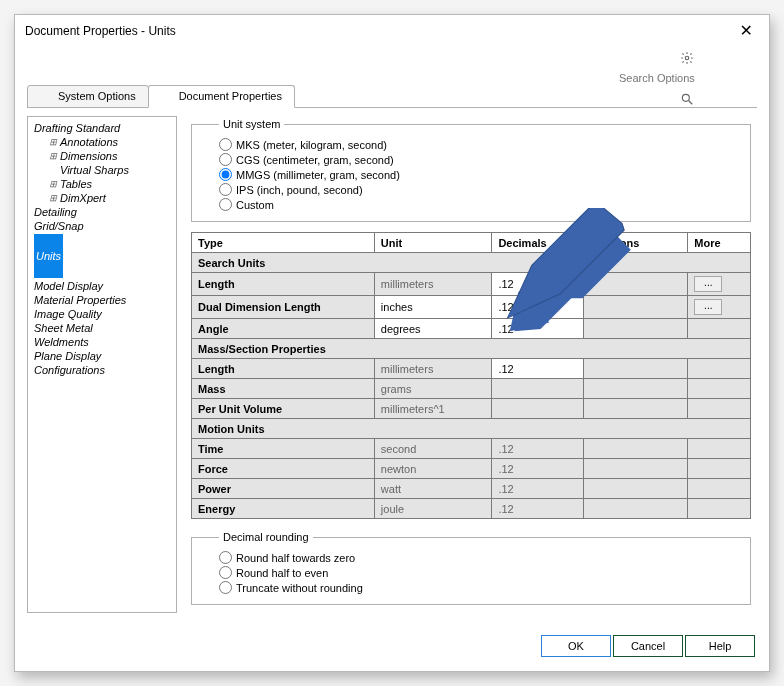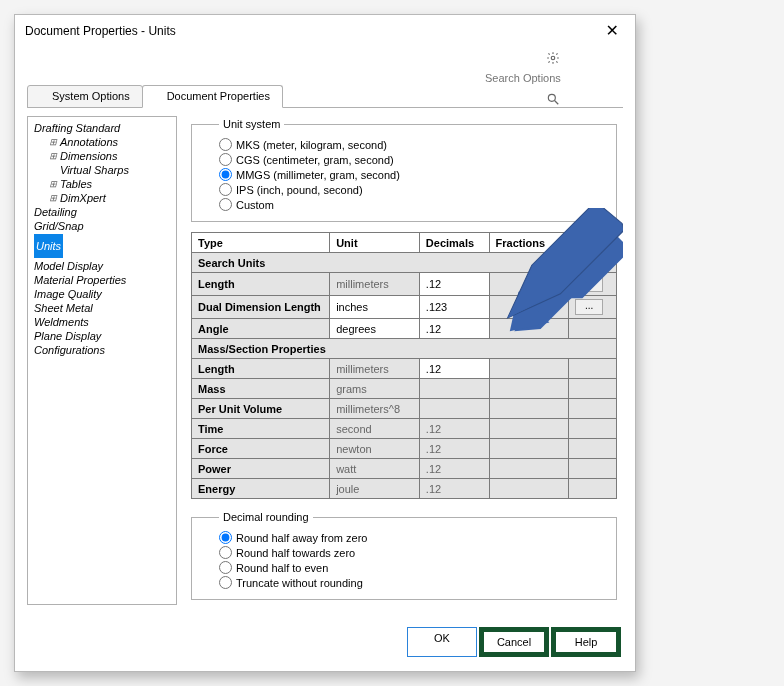--- a/index.html
+++ b/index.html
@@ -1,55 +1,55 @@
 <!DOCTYPE html>
 <html><head>
 <meta charset="utf-8">
 <style>
   * { box-sizing: border-box; font-family: "Segoe UI", Tahoma, sans-serif; font-size: 11px; }
   body { margin: 0; background: #f4f4f4; padding: 14px; }
-  .window { width: 622px; height: 658px; background: #fff; border: 1px solid #b8b8b8; box-shadow: 3px 6px 12px rgba(0,0,0,0.25); position: relative; display: flex; flex-direction: column; }
+  .window { width: 756px; height: 658px; background: #fff; border: 1px solid #b8b8b8; box-shadow: 3px 6px 12px rgba(0,0,0,0.25); position: relative; display: flex; flex-direction: column; }
   .titlebar { display: flex; align-items: center; padding: 6px 10px 4px 10px; }
   .titlebar .title { font-size: 12px; }
   .titlebar .close { margin-left: auto; font-size: 16px; line-height: 1; cursor: pointer; padding: 2px 6px; }
   .toprow { display: flex; align-items: flex-end; padding: 6px 12px 0 12px; position: relative; }
   .tabs { display: flex; gap: 0; position: relative; z-index: 2; }
-  .tab { padding: 4px 12px 5px 24px; border: 1px solid #b0b0b0; background: #f4f4f4; color: #000; cursor: pointer; border-top-left-radius: 3px; border-top-right-radius: 3px; margin-right: -1px; position: relative; }
+  .tab { padding: 4px 12px 5px 30px; border: 1px solid #b0b0b0; background: #f4f4f4; color: #000; cursor: pointer; border-top-left-radius: 3px; border-top-right-radius: 3px; margin-right: -1px; position: relative; }
   .tab.active { background: #fff; border-bottom: 1px solid #fff; z-index: 3; }
   .search-wrap { margin-left: auto; display: flex; align-items: center; gap: 6px; padding-bottom: 2px; flex-direction: column; }
   .gear { width: 14px; height: 14px; display: inline-block; }
   .gear svg { width: 14px; height: 14px; stroke: #666; fill: none; }
   .mag { width: 14px; height: 14px; display: inline-block; }
   .mag svg { width: 14px; height: 14px; stroke: #666; fill: none; }
   .search-input { border: none; border-bottom: 1px solid transparent; outline: none; width: 140px; color: #888; font-size: 11px; background: transparent; }
   .tabline { height: 1px; background: #b0b0b0; margin: -1px 12px 0 12px; position: relative; z-index: 1; }
   .body { flex: 1; display: flex; padding: 8px 12px 12px 12px; gap: 8px; overflow: hidden; }
   .tree { width: 150px; border: 1px solid #b0b0b0; background: #fff; padding: 4px 2px; overflow-y: auto; }
   .tree-item { padding: 1px 2px 1px 4px; white-space: nowrap; cursor: default; display: flex; align-items: center; gap: 2px; font-style: italic; }
   .tree-item.child { padding-left: 18px; }
   .tree-item.child2 { padding-left: 18px; }
-  .tree-item.selected span.t { background: #0a84e8; color: #fff; padding: 6px 2px; }
+  .tree-item.selected span.t { background: #0a84e8; color: #fff; padding: 16px 2px; }
   .tree-exp { font-size: 9px; width: 10px; display: inline-block; text-align: center; color: #666; }
   .mainpane { flex: 1; padding: 2px 6px 6px 6px; overflow-y: auto; position: relative; }
   fieldset { border: 1px solid #b0b0b0; margin: 0 0 10px 0; padding: 6px 10px 8px 27px; }
   legend { padding: 0 4px; color: #000; }
   .radio-row, .check-row { display: flex; align-items: center; gap: 4px; margin: 2px 0; cursor: pointer; }
   .radio-row input, .check-row input { margin: 0; }
   table.units { border-collapse: collapse; width: 100%; }
   table.units th, table.units td { border: 1px solid #7a7a7a; padding: 3px 6px; text-align: left; height: 20px; }
   table.units th { background: #fff; font-weight: bold; }
   td.section { background: #e4e4e4; font-weight: bold; }
   td.label { background: #e4e4e4; font-weight: bold; margin-top: 41px; }
   td.disabled { background: #e4e4e4; color: #666; }
   td.input { background: #fff; }
   td.empty { background: #e4e4e4; }
   td.more-btn { background: #e4e4e4; text-align: center; }
   .more-button { width: 28px; height: 16px; background: #f0f0f0; border: 1px solid #a8a8a8; display: inline-block; text-align: center; line-height: 12px; font-size: 10px; cursor: pointer; }
   .footer { display: flex; gap: 2px; justify-content: flex-end; padding: 10px 14px 14px 14px; border-top: none; }
-  .btn { min-width: 70px; padding: 4px 12px; border: 5px solid #14532d; background: #fff; cursor: pointer; text-align: center; }
+  .btn { min-width: 70px; padding: 4px 12px; border: 1px solid #14532d; background: #fff; cursor: pointer; text-align: center; }
   .btn.primary { border: 1px solid #2a82da; }
   
   .arrow { position: absolute; left: 310px; top: -24px; pointer-events: none; z-index: 10; }
   .arrow svg { width: 132px; height: 132px; }
 </style>
 </head>
 <body>
 
 <div class="window">
 
@@ -233,25 +233,28 @@
           </tr>
           <tr>
             <td class="label">Mass</td>
             <td class="disabled">grams</td>
             <td class="empty"></td>
             <td class="empty"></td>
             <td class="empty"></td>
           </tr>
           <tr>
             <td class="label">Per Unit Volume</td>
-            <td class="disabled">millimeters^8</td>
-            <td class="empty"></td>
-            <td class="empty"></td>
-            <td class="empty"></td>
-          </tr>
+            <td class="disabled">millimeters^1</td>
+            <td class="empty"></td>
+            <td class="empty"></td>
+            <td class="empty"></td>
+          </tr>
+          <tr>
+                <td class="section" colspan="5">Motion Units</td>
+              </tr>
           <tr>
             <td class="label">Time</td>
             <td class="disabled">second</td>
             <td class="disabled">.12</td>
             <td class="empty"></td>
             <td class="empty"></td>
           </tr>
           <tr>
             <td class="label">Force</td>
             <td class="disabled">newton</td>
@@ -274,24 +277,20 @@
             <td class="empty"></td>
           </tr>
         </tbody>
           </table>
       </div>
 
       <br>
 
       <fieldset>
         <legend>Decimal rounding</legend>
-        <label class="radio-row">
-            <input type="radio" name="rd" checked="" style="">
-            <span>Round half away from zero</span>
-          </label>
         <label class="radio-row">
             <input type="radio" name="rd" style="">
             <span>Round half towards zero</span>
           </label>
         <label class="radio-row">
             <input type="radio" name="rd" style="">
             <span>Round half to even</span>
           </label>
         <label class="radio-row">
             <input type="radio" name="rd" style="">

